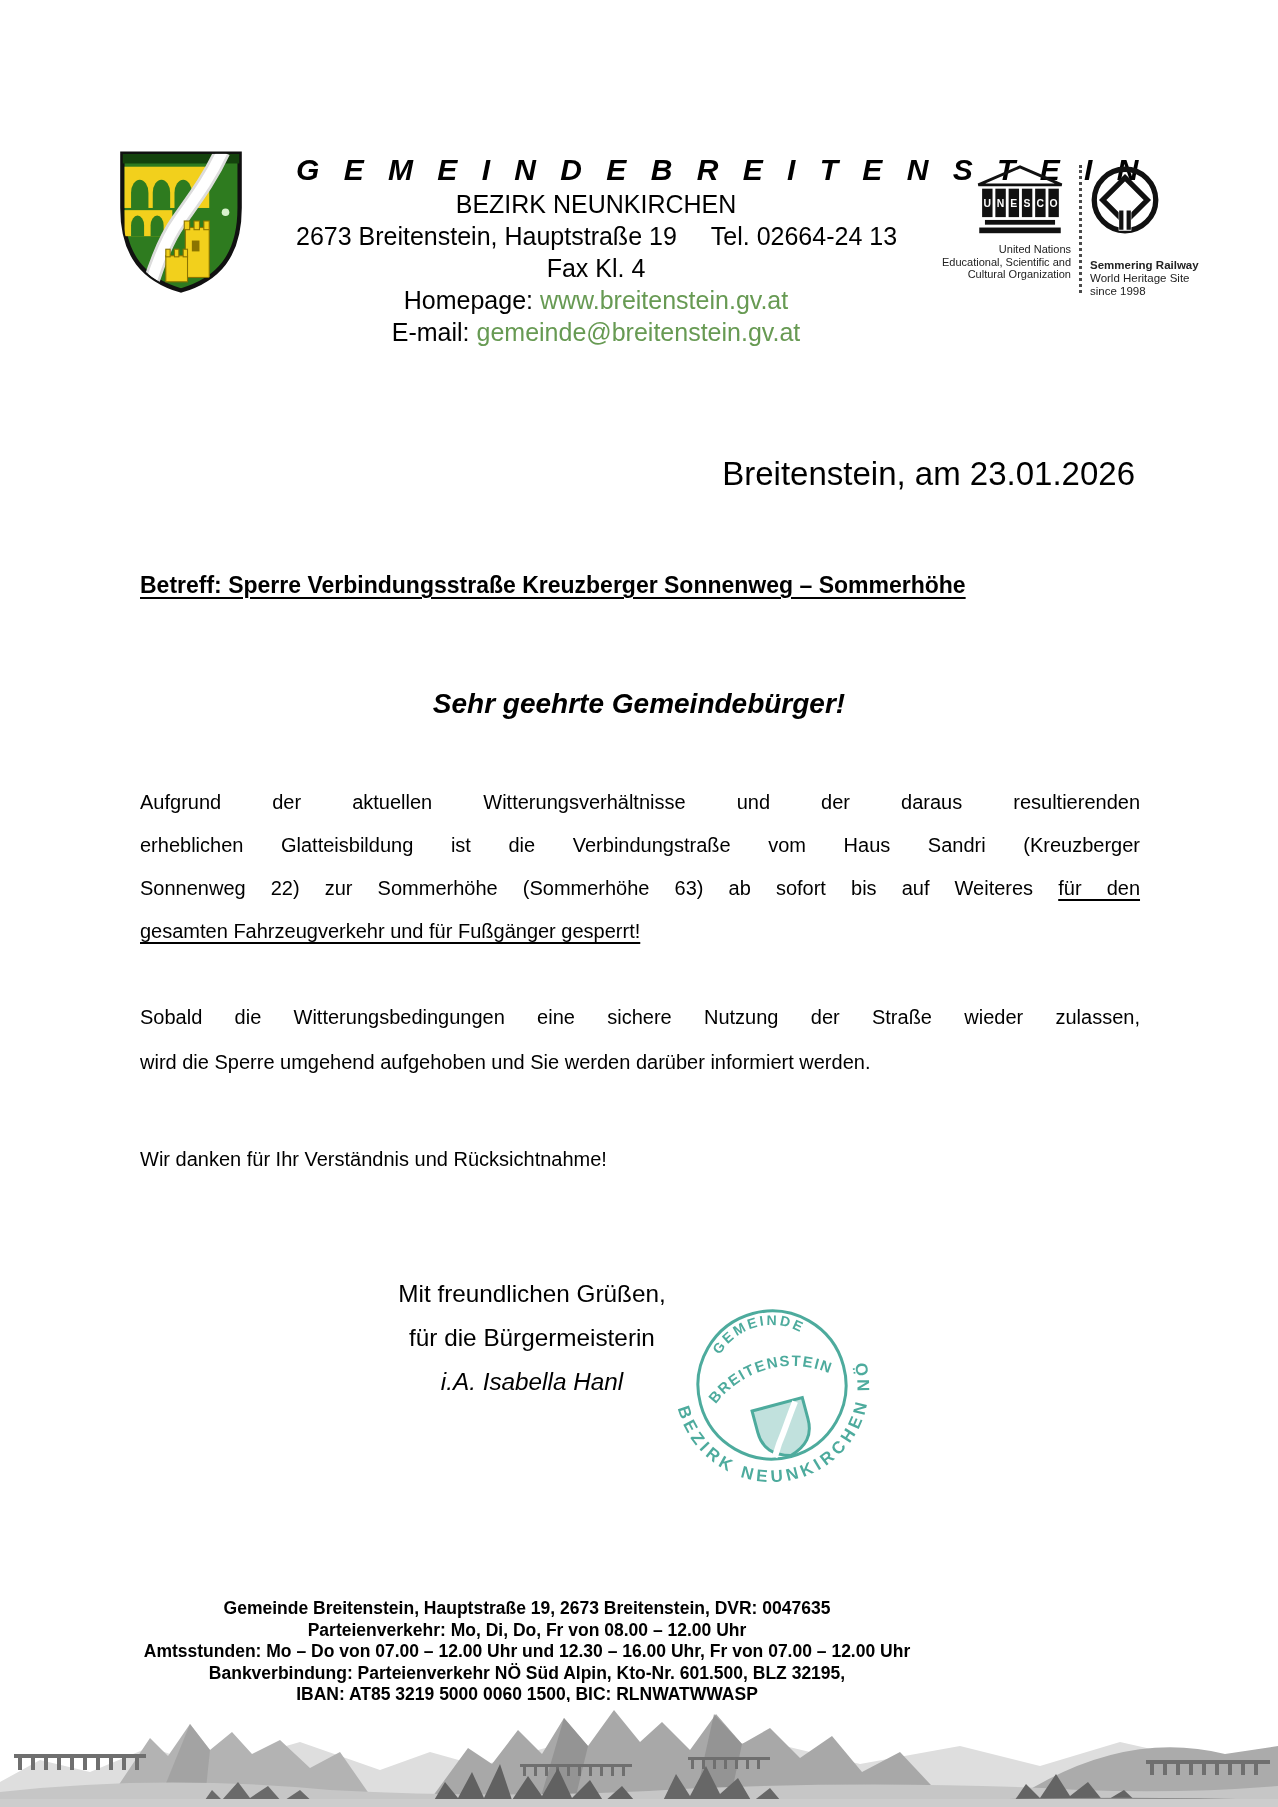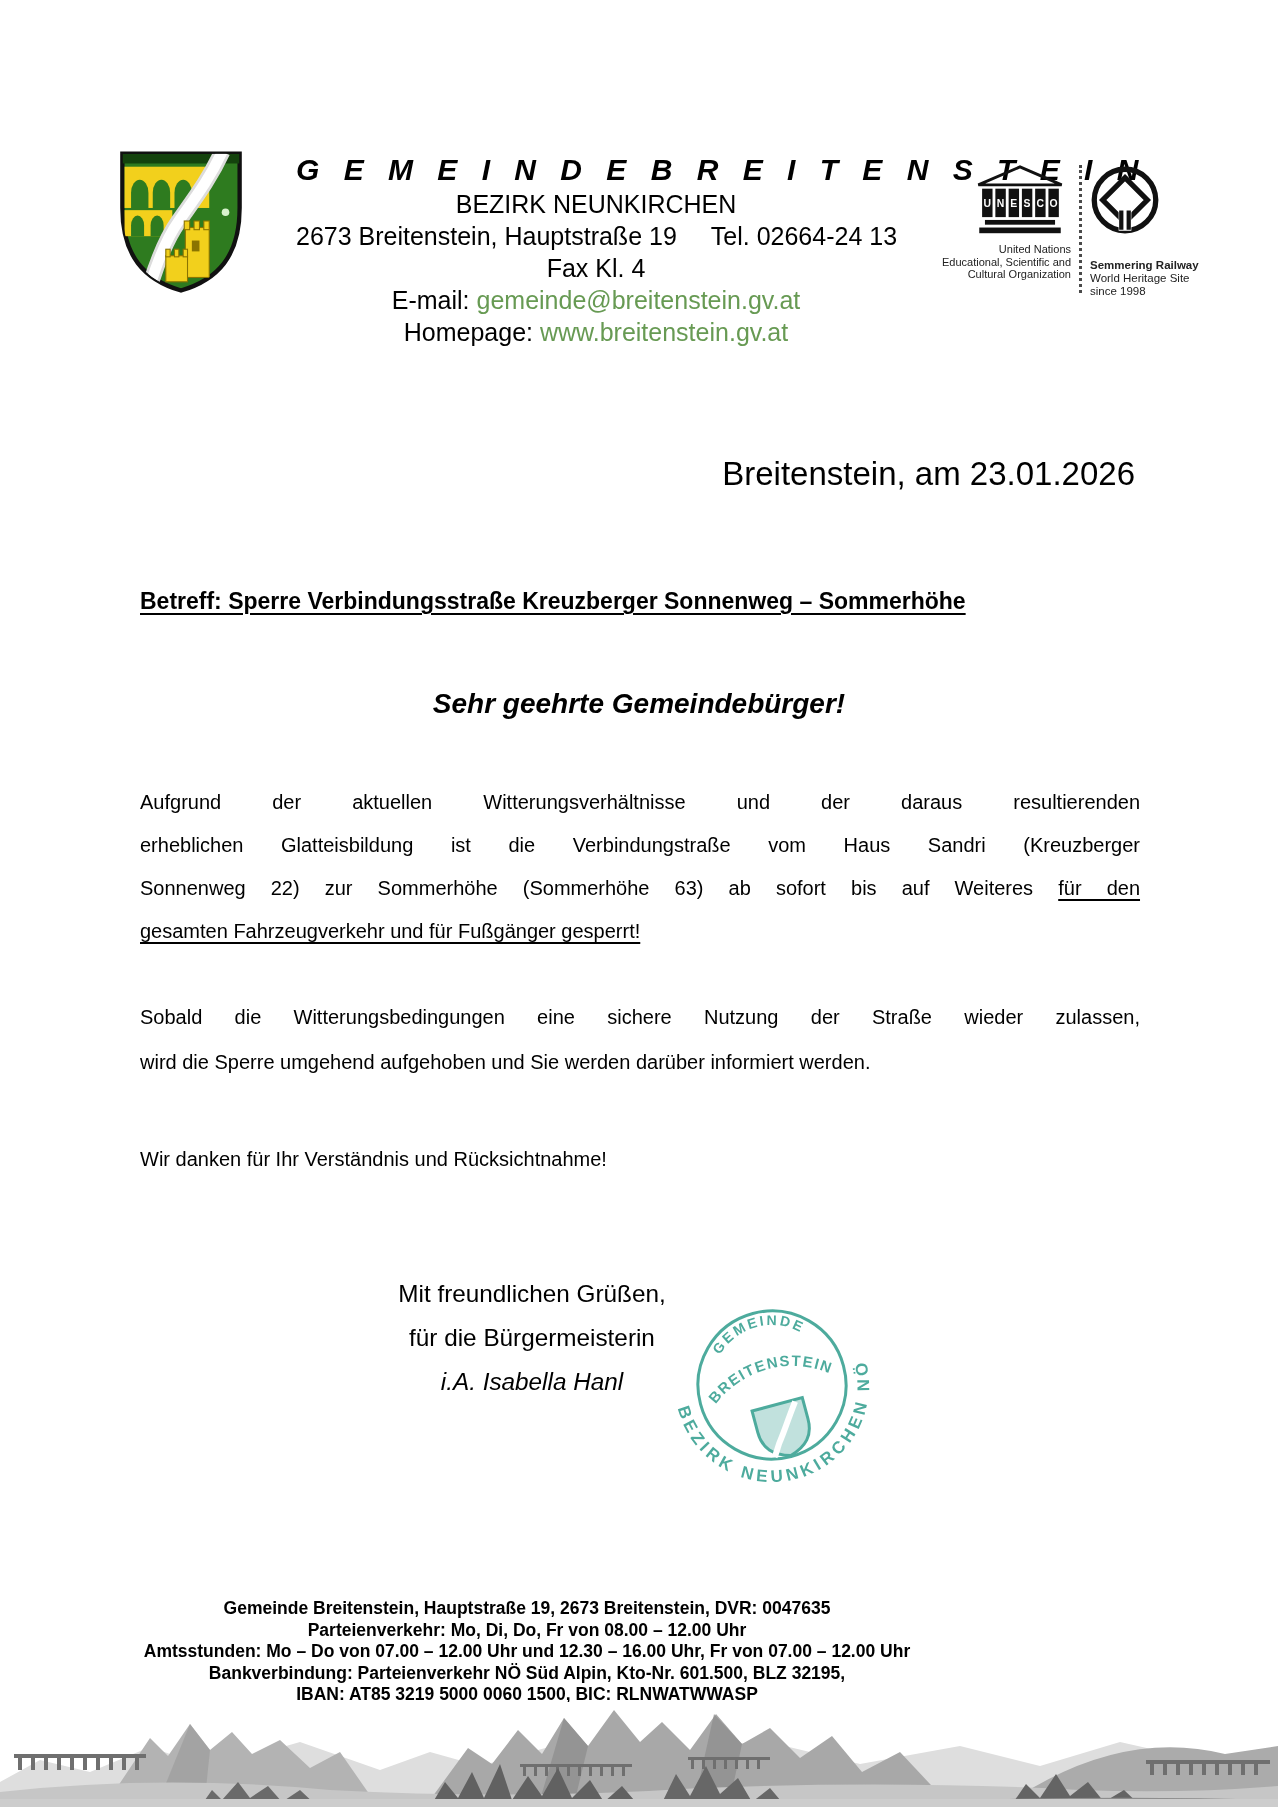--- a/index.html
+++ b/index.html
@@ -20,21 +20,21 @@
   .unesco-temple { display:block; margin:0 6px 6px auto; width:94px; height:72px; }
   .unesco-caption { text-align:right; font-size:11px; line-height:12.5px; color:#222; padding-right:2px; }
   .dotted-divider { border-left:3px dotted #4a4a4a; height:128px; margin:0 8px 0 6px; }
   .sem-col { width:182px; }
   .sem-logo { display:block; width:70px; height:70px; margin-bottom:8px; }
   .sem-caption { font-size:11.5px; line-height:13px; color:#222; }
   .sem-caption .b { font-weight:bold;margin-top:24px; }
   
   .date { position:absolute; top:455px; right:143px; font-size:33px; }
   .subject { position:absolute; left:140px; top:572px; font-size:23px; font-weight:bold;
-             text-decoration:underline; text-decoration-thickness:2px; text-underline-offset:4px; white-space:nowrap;margin-top:16px; }
+             text-decoration:underline; text-decoration-thickness:2px; text-underline-offset:4px; white-space:nowrap; }
   .salutation { position:absolute; left:0; top:688px; width:1278px; text-align:center;
                 font-size:28px; font-weight:bold; font-style:italic; }
   .bodyblock { position:absolute; left:140px; width:1000px; font-size:20px; }
   .p1 { top:781px; line-height:43px; }
   .p2 { top:995px; line-height:45px; }
   .p3 { top:1138px; line-height:43px; }
   .jl { text-align:justify; text-align-last:justify; }
   .u { text-decoration:underline; text-decoration-thickness:2px; text-underline-offset:4px; }
   .closing { position:absolute; left:0; top:1272px; width:1064px; text-align:center;
              font-size:24.3px; line-height:44px; }
@@ -91,26 +91,26 @@
   </svg>
 
   <div class="head-center">
     <div class="head-title">G E M E I N D E   B R E I T E N S T E I N</div>
     <div class="head-line">BEZIRK NEUNKIRCHEN</div>
     <div class="head-line">
       <span>2673 Breitenstein, Hauptstraße 19</span><span class="gap-left">Tel. 02664-24 13</span>
     </div>
     <div class="head-line">Fax Kl. 4</div>
     <div class="head-line">
+      <span>Homepage:</span>
+      <span class="green">www.breitenstein.gv.at</span>
+    </div>
+    <div class="head-line">
       <span>E-mail:</span>
       <span class="green">gemeinde@breitenstein.gv.at</span>
-    </div>
-    <div class="head-line">
-      <span>Homepage:</span>
-      <span class="green">www.breitenstein.gv.at</span>
     </div>
   </div>
 
   <div class="head-right">
     <div class="unesco-col">
       <svg class="unesco-temple" viewBox="0 0 92 76">
         <path d="M46,2 L90,21 L2,21 Z" fill="none" stroke="#111" stroke-width="3"></path>
         <g fill="#111">
           <rect x="6" y="25" width="11" height="30"></rect>
             <rect x="20" y="25" width="11" height="30"></rect>

